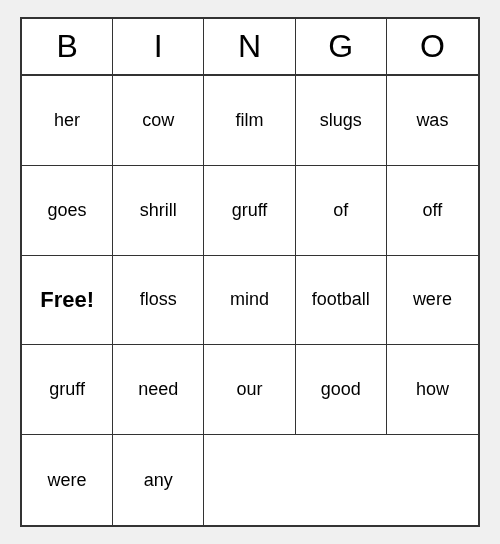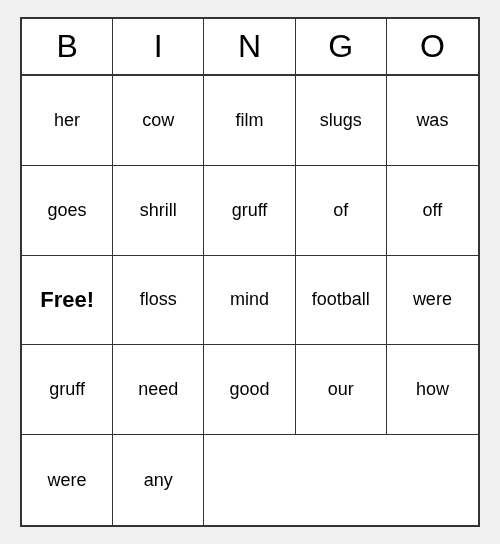--- a/index.html
+++ b/index.html
@@ -100,19 +100,19 @@
       <div class="bingo-cell">gruff</div>
       <div class="bingo-cell">of</div>
       <div class="bingo-cell">off</div>
       <div class="bingo-cell free-cell">Free!</div>
       <div class="bingo-cell">floss</div>
       <div class="bingo-cell">mind</div>
       <div class="bingo-cell">football</div>
       <div class="bingo-cell">were</div>
       <div class="bingo-cell">gruff</div>
       <div class="bingo-cell">need</div>
+      <div class="bingo-cell">our</div>
       <div class="bingo-cell">good</div>
-      <div class="bingo-cell">our</div>
       <div class="bingo-cell">how</div>
       <div class="bingo-cell">were</div>
       <div class="bingo-cell">any</div>
     </div>
 </div>
 
 </body></html>

